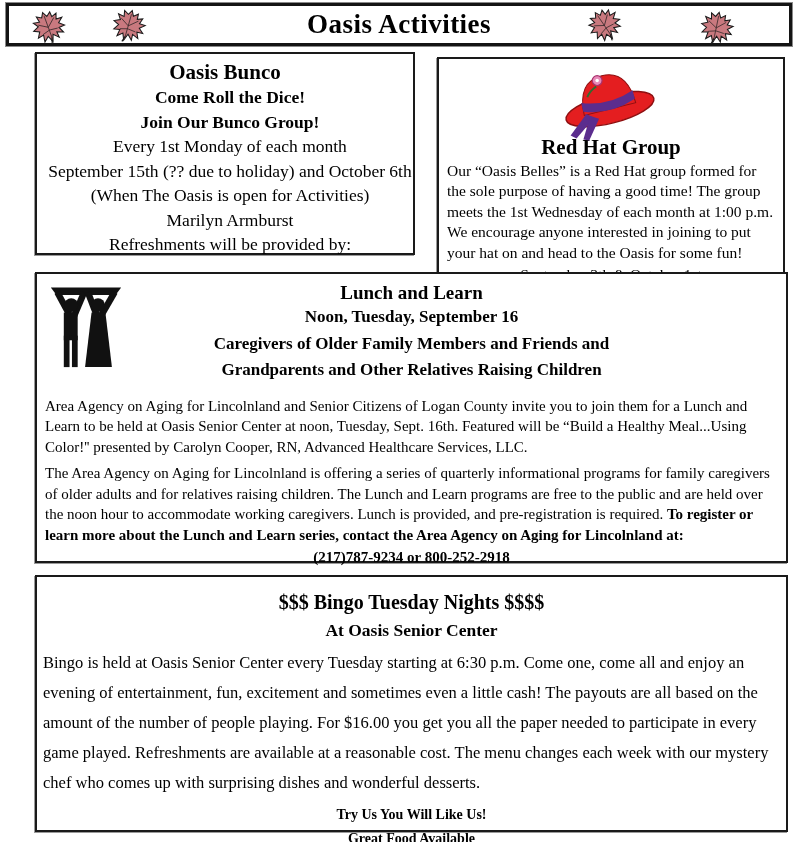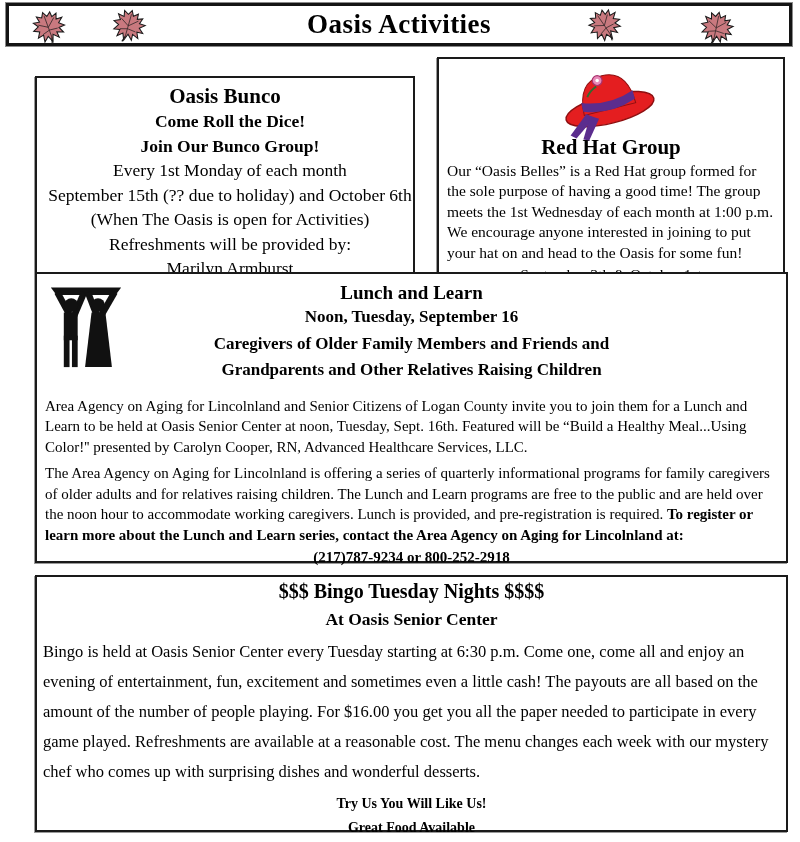--- a/index.html
+++ b/index.html
@@ -20,21 +20,21 @@
     display:flex; align-items:center; justify-content:center;
   }
   .page-title { font-size:27px; font-weight:bold; letter-spacing:0.5px; }
   .leaf { position:absolute; width:36px; height:38px; }
   .leaf svg { width:100%; height:100%; }
   .leaf-1 { left:22px; top:2px; transform:rotate(-24deg); }
   .leaf-2 { left:102px; top:1px; transform:rotate(12deg); }
   .leaf-3 { left:578px; top:0px; transform:rotate(-38deg); }
   .leaf-4 { left:690px; top:3px; transform:rotate(8deg); }
   
-  .bunco-box { left:35px; top:76px; width:380px; height:203px; text-align:center; padding-top:5px; }
+  .bunco-box { left:35px; top:52px; width:380px; height:203px; text-align:center; padding-top:5px; }
   .bunco-title { font-size:21px; font-weight:bold; line-height:26px; }
   .bunco-line { font-size:17.5px; line-height:24.5px;padding-left:10px; }
   .bold { font-weight:bold; }
   
   .redhat-box { left:437px; top:57px; width:348px; height:250px; text-align:center; }
   .hat-wrap { position:relative; height:74px; }
   .hat { position:absolute; left:112px; top:-2px; width:108px; height:80px; }
   .redhat-title { font-size:21px; font-weight:bold; line-height:25px; margin-top:2px; }
   .redhat-body { font-size:15.5px; line-height:20.4px; text-align:left; padding:1px 8px 0 8px; }
   .redhat-dates { font-size:15.5px; margin-top:3px; }
@@ -42,21 +42,21 @@
   .ll-box { left:35px; top:272px; width:753px; height:291px; }
   .ll-logo { position:absolute; left:12px; top:8px; width:74px; height:96px; }
   .ll-head { text-align:center; }
   .ll-title { font-size:19px; font-weight:bold; margin-top:8px; line-height:22px; }
   .ll-sub { font-size:17px; font-weight:bold; line-height:26.5px; }
   .ll-para { font-size:15px; line-height:20.6px; margin:12px 8px 0 8px; text-align:left; }
   .ll-para2 { margin-top:6px; }
   .ll-phone { text-align:center; font-weight:bold; font-size:15px; margin-top:3px; }
   
   .bingo-box { left:35px; top:575px; width:753px; height:257px; }
-  .bingo-title { text-align:center; font-size:20px; font-weight:bold; margin-top:3px; line-height:23px; }
+  .bingo-title { text-align:center; font-size:20px; font-weight:bold; margin-top:14px; line-height:23px; }
   .bingo-sub { text-align:center; font-size:17.5px; font-weight:bold; margin-top:6px; line-height:21px; }
   .bingo-body { font-size:16.5px; line-height:30px; margin:7px 6px 0 6px; text-align:left; }
   .bingo-footer { text-align:center; font-weight:bold; font-size:14px; line-height:23.5px; margin-top:5px; }
 </style>
 </head>
 <body>
 
 <div class="box header-box">
   <span class="leaf leaf-1">
     <svg viewBox="0 0 48 48">
@@ -113,22 +113,22 @@
   </span>
 </div>
 
 <div class="box bunco-box">
   <div class="bunco-title">Oasis Bunco</div>
   <div class="bunco-line bold">Come Roll the Dice!</div>
   <div class="bunco-line bold">Join Our Bunco Group!</div>
   <div class="bunco-line">Every 1st Monday of each month</div>
   <div class="bunco-line">September 15th (?? due to holiday) and October 6th</div>
   <div class="bunco-line">(When The Oasis is open for Activities)</div>
+  <div class="bunco-line">Marilyn Armburst</div>
   <div class="bunco-line">Refreshments will be provided by:</div>
-  <div class="bunco-line">Marilyn Armburst</div>
 </div>
 
 <div class="box redhat-box">
   <div class="hat-wrap">
     <span class="hat">
       <svg viewBox="0 0 110 88">
         <g transform="rotate(-14 55 45)">
           <ellipse cx="58" cy="54" rx="46" ry="14.5" fill="#e41e20" stroke="#8e0f10" stroke-width="1.5"></ellipse>
           <path d="M31 54 Q32 19 58 19 Q84 19 85 54 Z" fill="#e41e20" stroke="#8e0f10" stroke-width="1"></path>
           <path d="M31 50 Q58 60 85 50 L85 41 Q58 51 31 41 Z" fill="#5b2d8e"></path>

